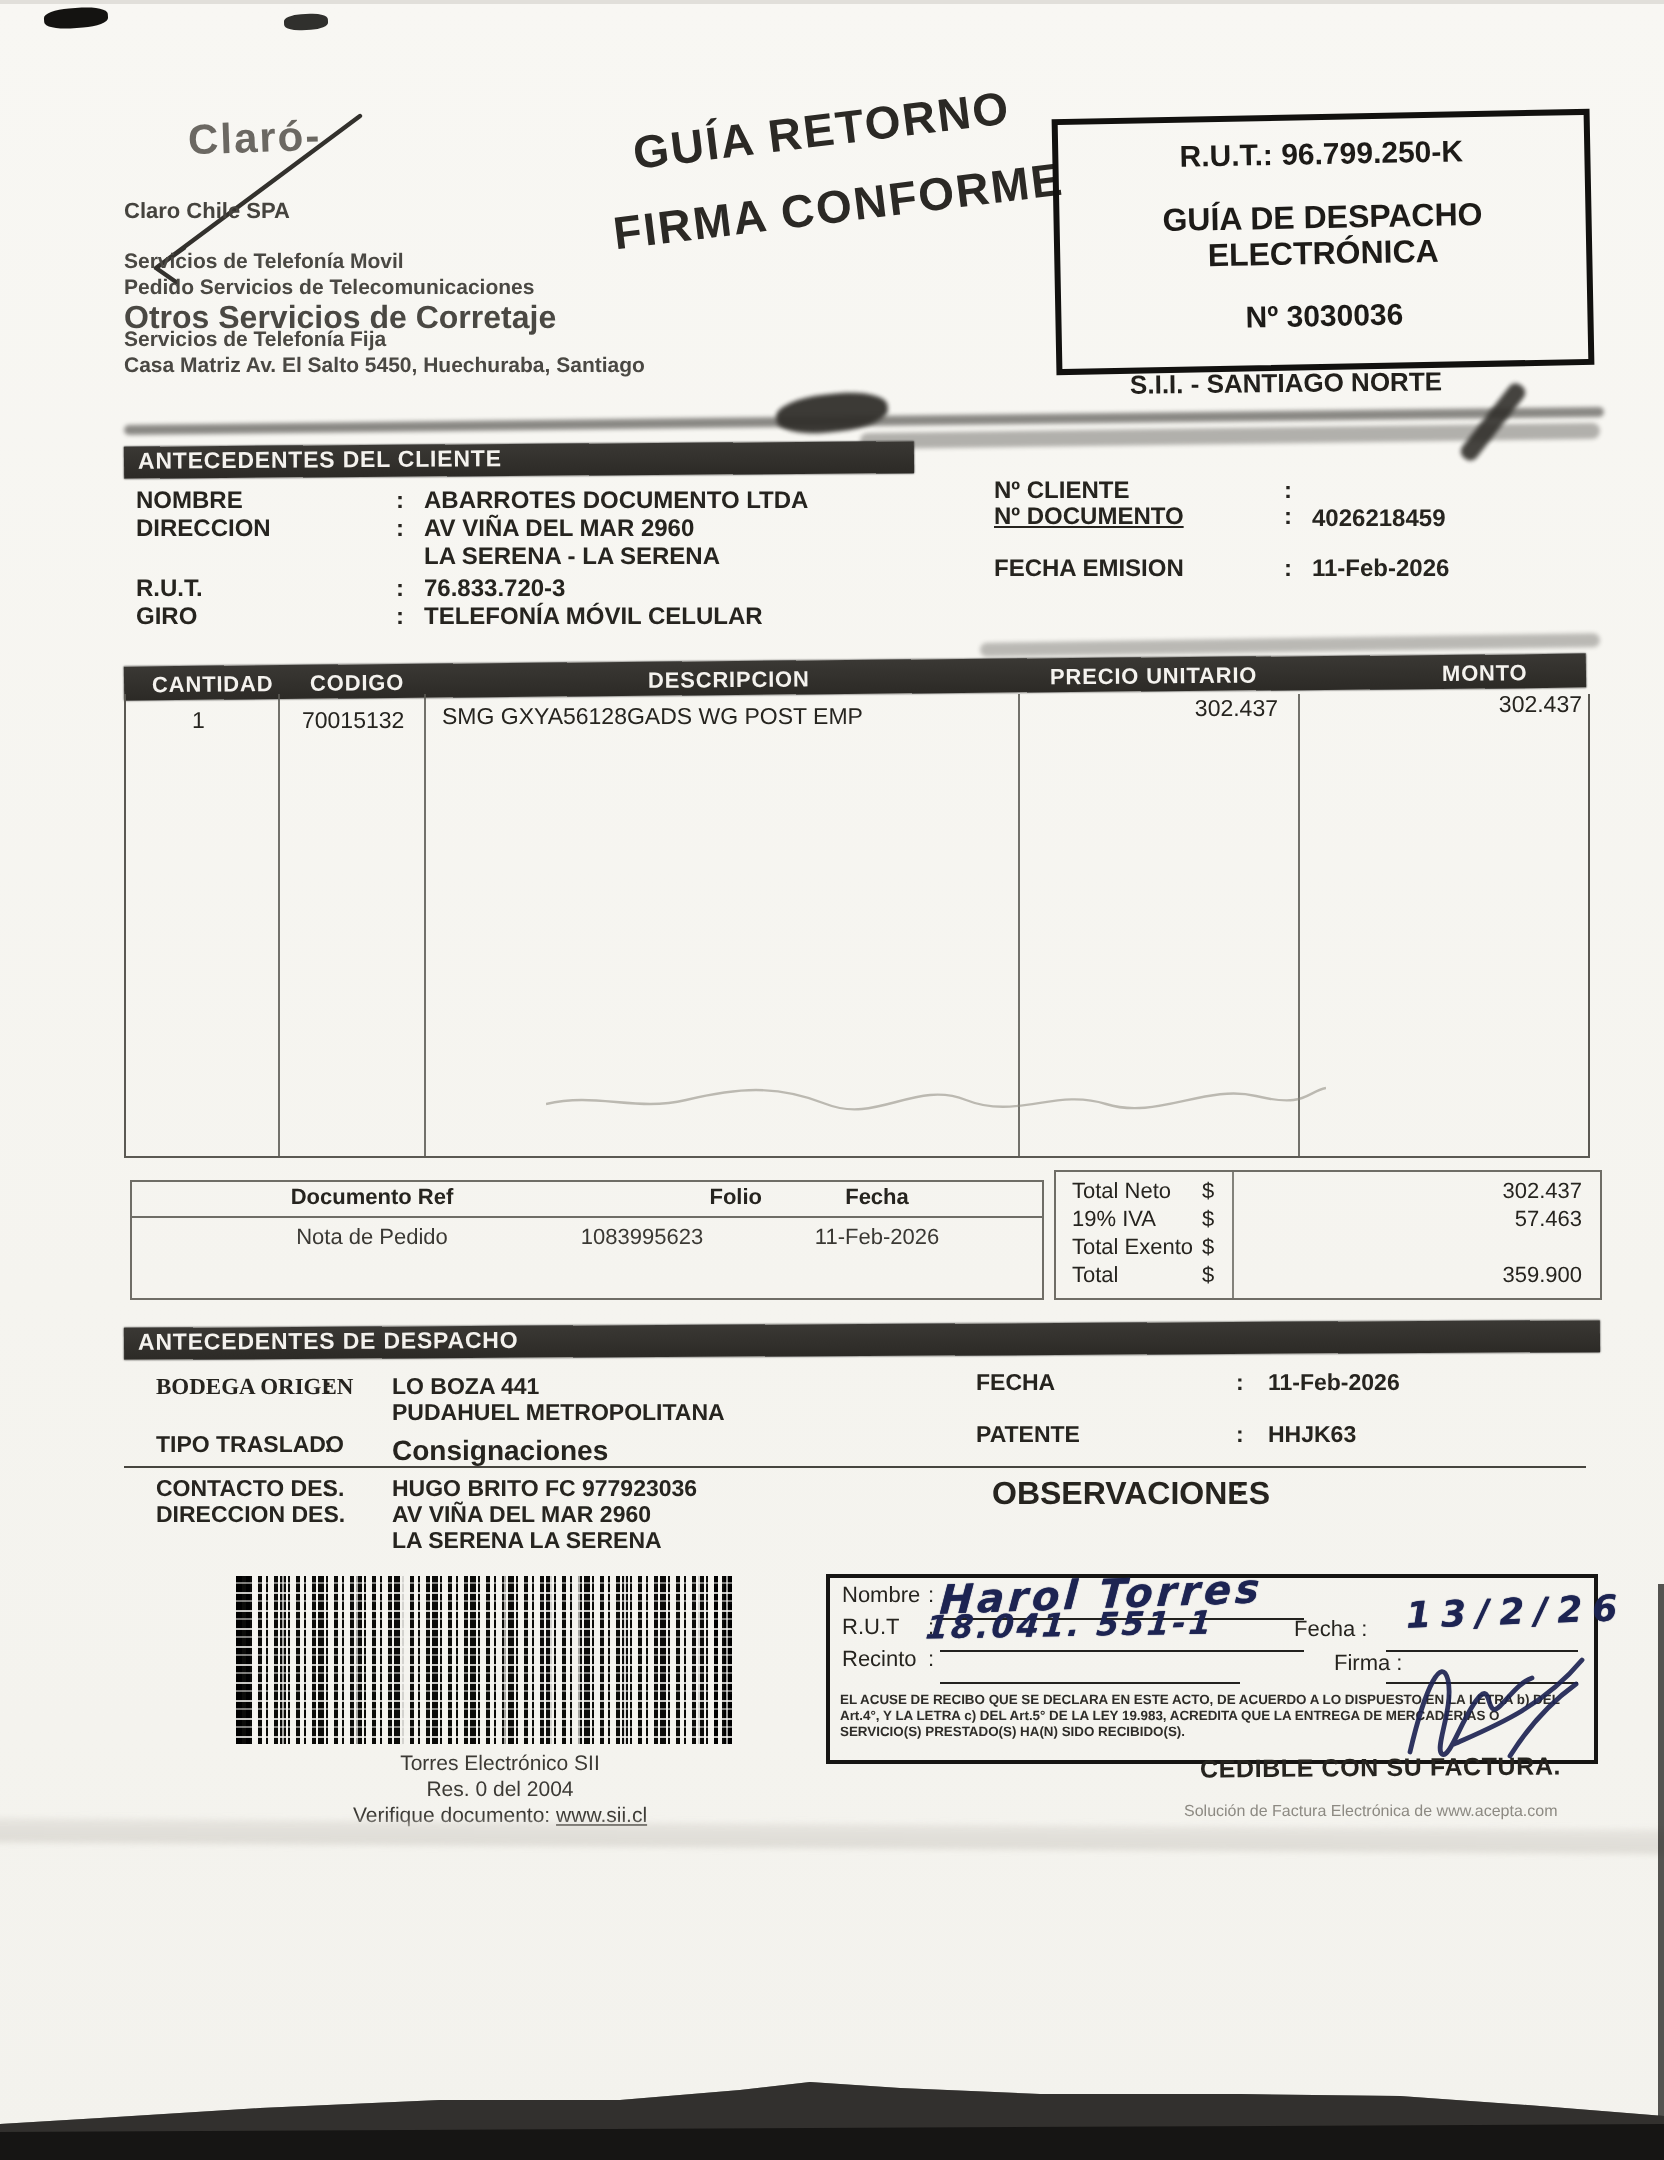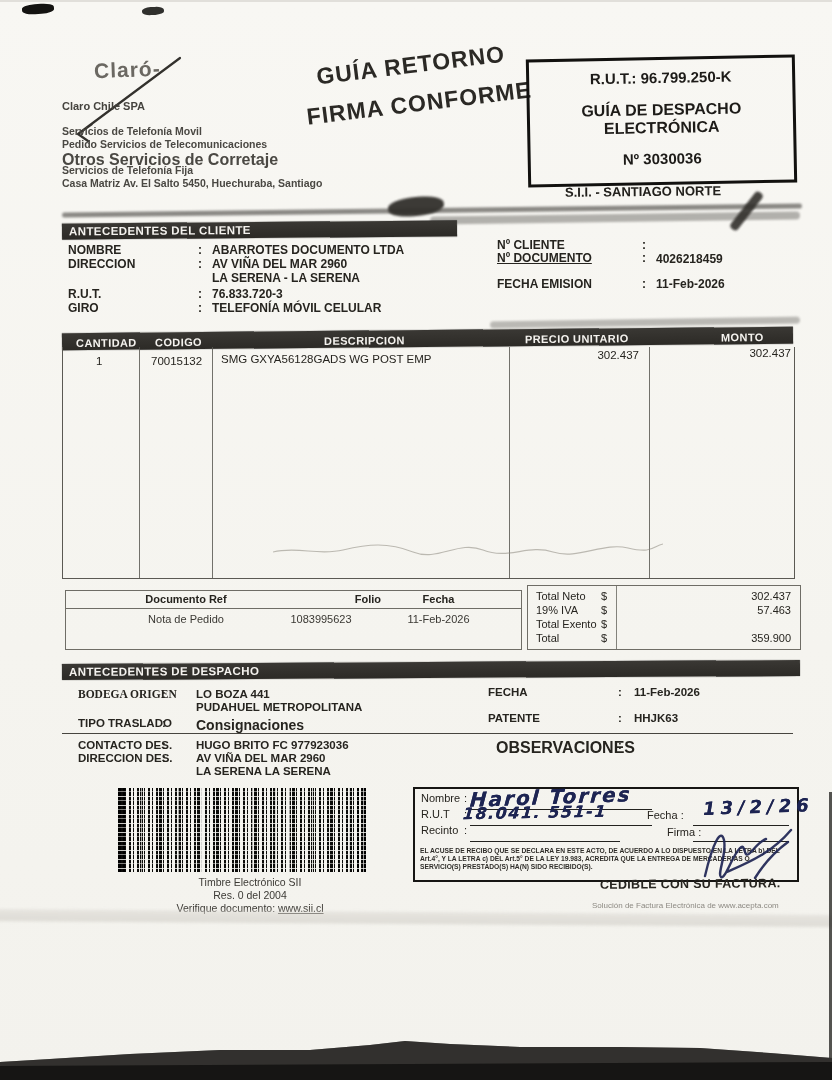--- a/index.html
+++ b/index.html
@@ -173,21 +173,21 @@
 
   <div class="txt b" style="left:488px;top:712px;font-size:11.5px;">PATENTE</div>
   <div class="txt b" style="left:618px;top:712px;font-size:11.5px;">:</div>
   <div class="txt b" style="left:634px;top:712px;font-size:11.5px;">HHJK63</div>
 
   <div class="txt b" style="left:496px;top:739px;font-size:16px;">OBSERVACIONES</div>
   <div class="txt b" style="left:618px;top:739px;font-size:11.5px;">:</div>
   <div class="txt b" style="left:634px;top:739px;font-size:11.5px;"></div>
 
   <div class="barcode"></div>
-  <div class="abs caption" style="left:120px;top:876px;width:260px;text-align:center;">Timbre Electrónico SII</div>
+  <div class="abs caption" style="left:120px;top:876px;width:260px;text-align:center;">Torres Electrónico SII</div>
   <div class="abs caption" style="left:120px;top:889px;width:260px;text-align:center;">Res. 0 del 2004</div>
   <div class="abs caption" style="left:120px;top:902px;width:260px;text-align:center;">
     <span>Verifique documento: </span><span style="text-decoration:underline;">www.sii.cl</span>
   </div>
 
   <div class="abs" style="left:413px;top:787px;width:382px;height:91px;border:2px solid #161513;">
     <span class="txt" style="left:6px;top:3px;font-size:11px;">Nombre</span>
     <span class="txt" style="left:49px;top:3px;font-size:11px;">:</span>
     <span class="txt" style="left:6px;top:19px;font-size:11px;">R.U.T</span>
     <span class="txt" style="left:49px;top:19px;font-size:11px;">:</span>

